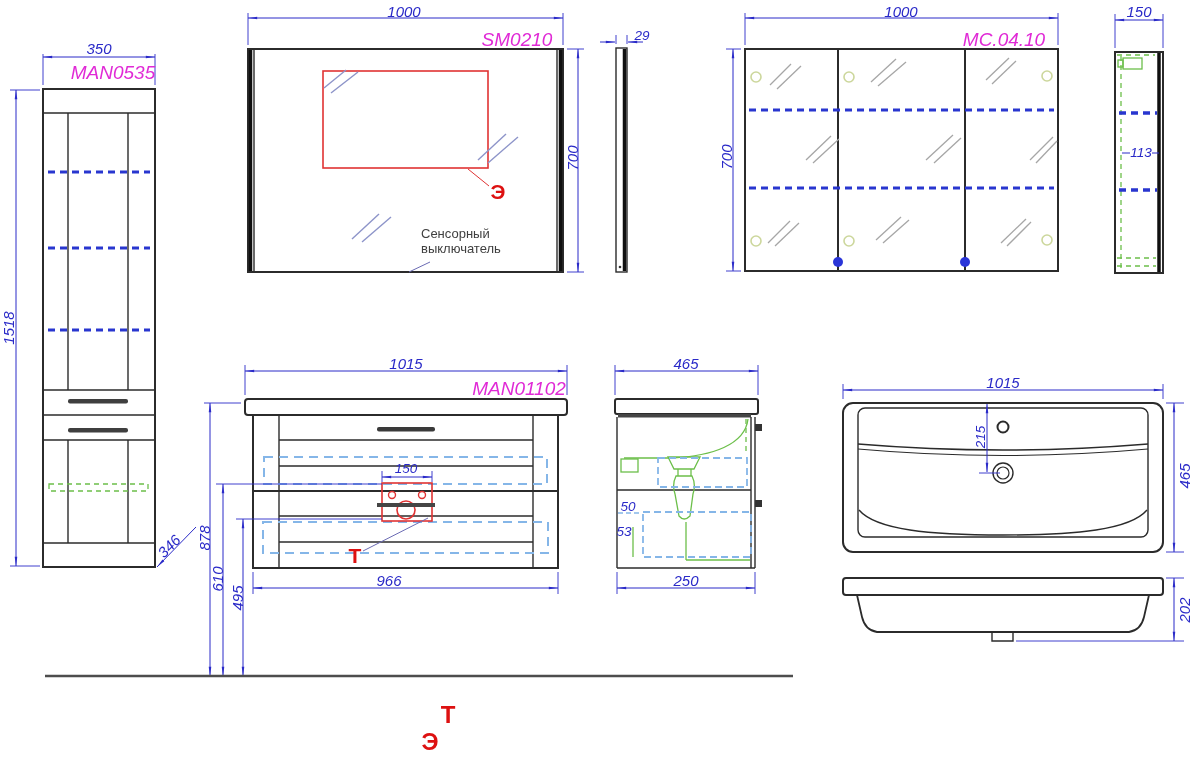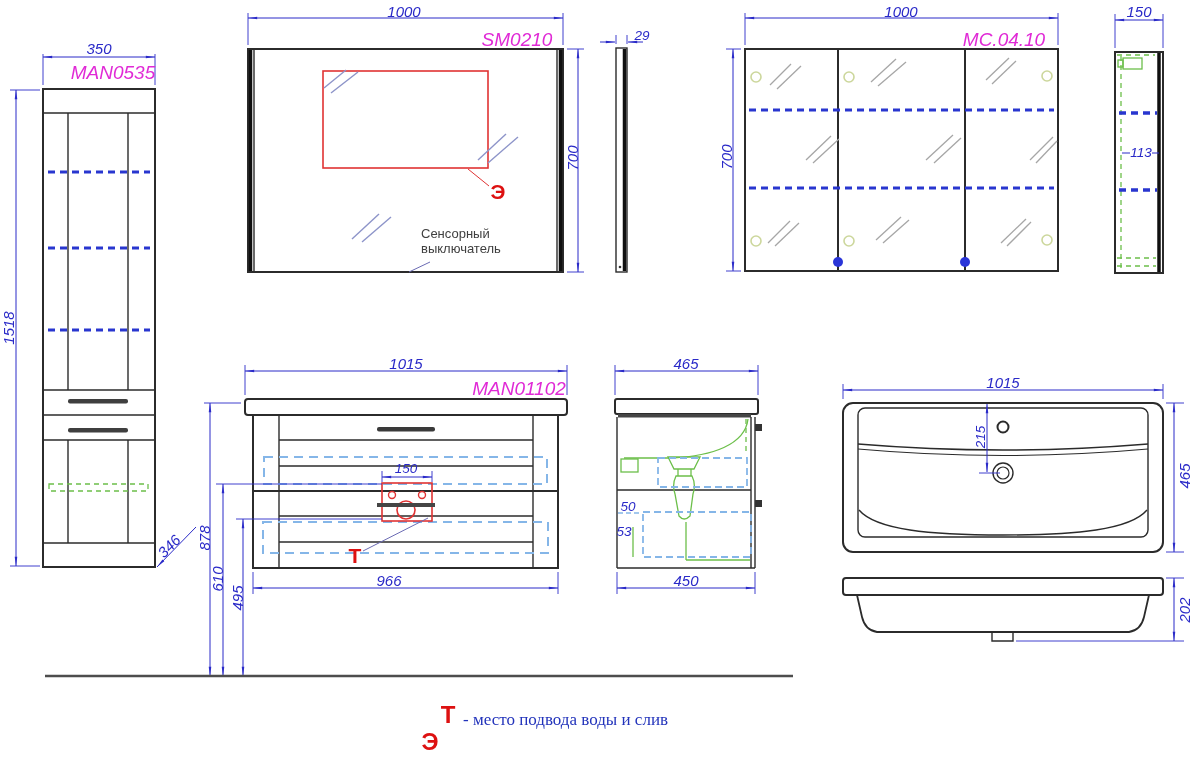--- a/index.html
+++ b/index.html
@@ -294,26 +294,25 @@
 <div class="t dimtext" style="left:406px;top:363px">1015</div>
 <div class="t model" style="left:519px;top:389px">MAN01102</div>
 <div class="t dimsmall" style="left:406px;top:468px">150</div>
 <div class="t dimtext rot90" style="left:204px;top:538px">878</div>
 <div class="t dimtext rot90" style="left:217px;top:579px">610</div>
 <div class="t dimtext rot90" style="left:237px;top:598px">495</div>
 <div class="t dimtext" style="left:389px;top:580px">966</div>
 <div class="t sym" style="left:355px;top:556px">Т</div>
 
 <div class="t dimtext" style="left:686px;top:363px">465</div>
-<div class="t dimtext" style="left:686px;top:580px">450</div>
+<div class="t dimtext" style="left:686px;top:580px">250</div>
 <div class="t dimsmall" style="left:628px;top:506px">50</div>
 <div class="t dimsmall" style="left:624px;top:531px">53</div>
 
 <div class="t dimtext" style="left:1003px;top:382px">1015</div>
 <div class="t dimsmall rot90" style="left:980px;top:437px">215</div>
 <div class="t dimtext rot90" style="left:1184px;top:476px">465</div>
 <div class="t dimtext rot90" style="left:1184px;top:610px">202</div>
 
 <div class="t symbig" style="left:448px;top:715px">Т</div>
-<div class="legendtext" style="left:463px;top:720px">- место подвода воды и слив</div>
 <div class="t symbig" style="left:430px;top:742px">Э</div>
 
 </div>
 
 </body></html>

